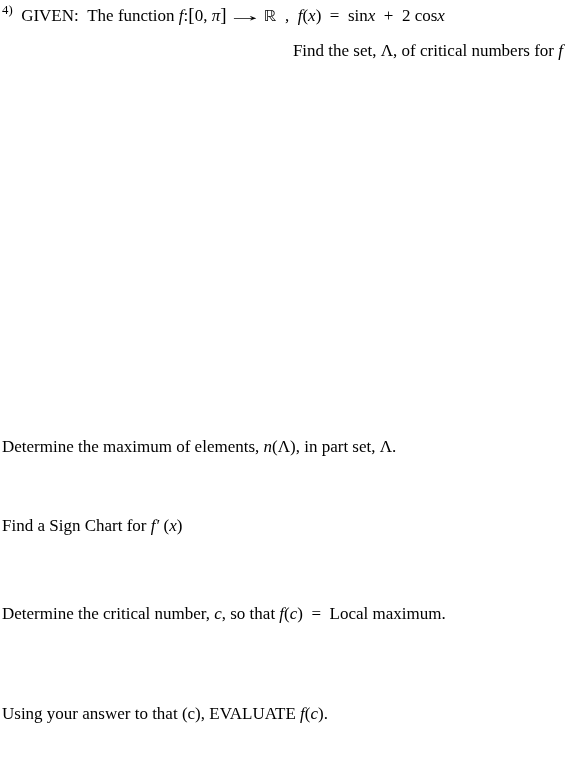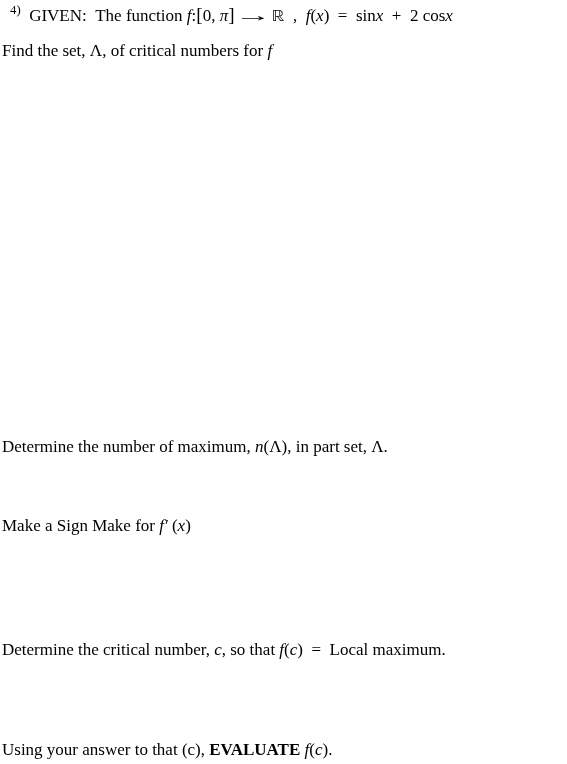--- a/index.html
+++ b/index.html
@@ -12,46 +12,46 @@
       margin: 0;
       padding: 0;
       box-sizing: border-box;
       line-height: 1.4;
     }
     .page {
       padding: 2px 4px 4px 2px;
     }
     .part-a {
       margin-bottom: 4px;
-      margin-left: 8px;
     }
     .find-set {
       margin-top: 10px;
+      text-align: right;
     }
     .part-n {
       margin-top: 372px;
     }
     .part-sign {
       margin-top: 56px;
     }
     .part-localmax {
-      margin-top: 100px;
+      margin-top: 64px;
     }
     .part-eval {
       margin-top: 76px;
     }
     .math {
       font-style: italic;
     }
     .blackboard {
       font-family: 'Cambria Math','STIX Two Math','Times New Roman', serif;
       font-style: normal;
     }
     .bold {
-      font-weight: bold;
+      font-weight: normal;
     }
     sup.marker {
       font-size: 0.75em;
       vertical-align: super;
     }
     .arrow {
       display: inline-block;
       margin: 0 6px;
       transform: scaleX(2.2);
       transform-origin: center;
@@ -80,27 +80,27 @@
     <span>2</span> <span>cos</span><span class="math">x</span>
   </div>
 
   <div class="find-set">
     <span>Find the set,</span>
     <span>Λ</span><span>, of critical numbers for</span>
     <span class="math">f</span>
   </div>
 
   <div class="part-n">
-    <span>Determine the number of maximum,</span>
+    <span>Determine the maximum of elements,</span>
     <span class="math">n</span><span>(</span><span>Λ</span><span>)</span><span>, in part set,</span>
     <span>Λ</span><span>.</span>
   </div>
 
   <div class="part-sign">
-    <span>Make a Sign Make for</span>
+    <span>Find a Sign Chart for</span>
     <span class="math">f</span><span class="math">′</span> <span>(</span><span class="math">x</span><span>)</span>
   </div>
 
   <div class="part-localmax">
     <span>Determine the critical number,</span>
     <span class="math">c</span><span>, so that</span>
     <span class="math">f</span><span>(</span><span class="math">c</span><span>)</span>
     &nbsp;<span>=</span>&nbsp;
     <span>Local maximum</span><span>.</span>
   </div>

